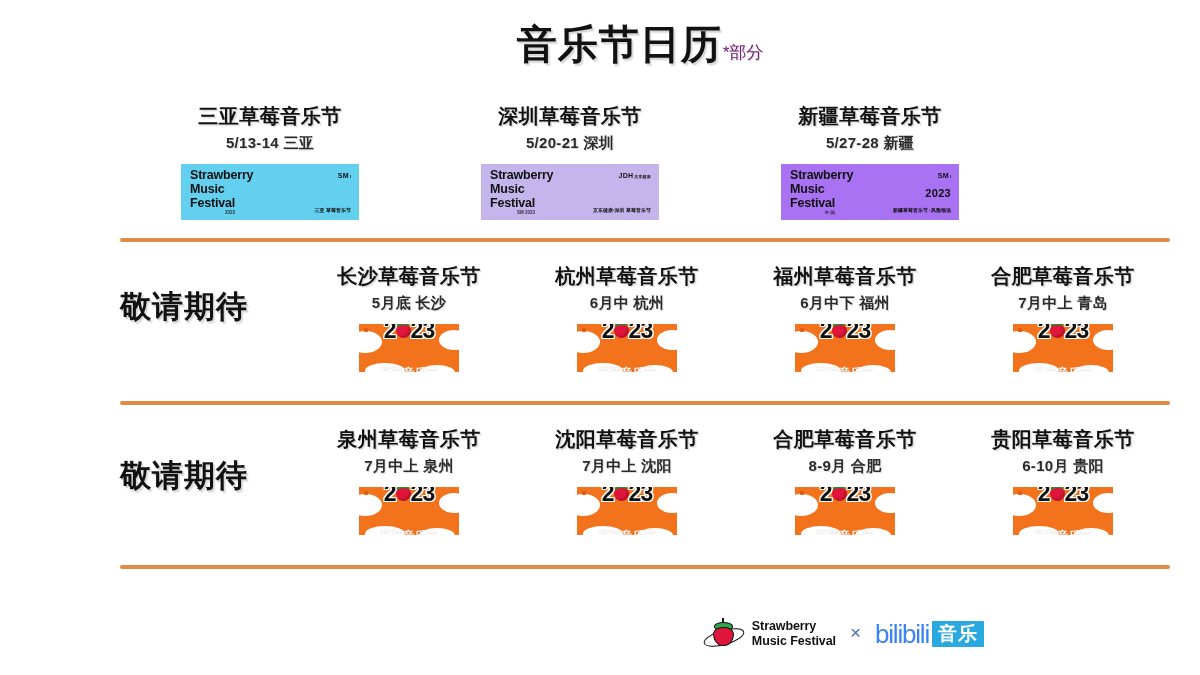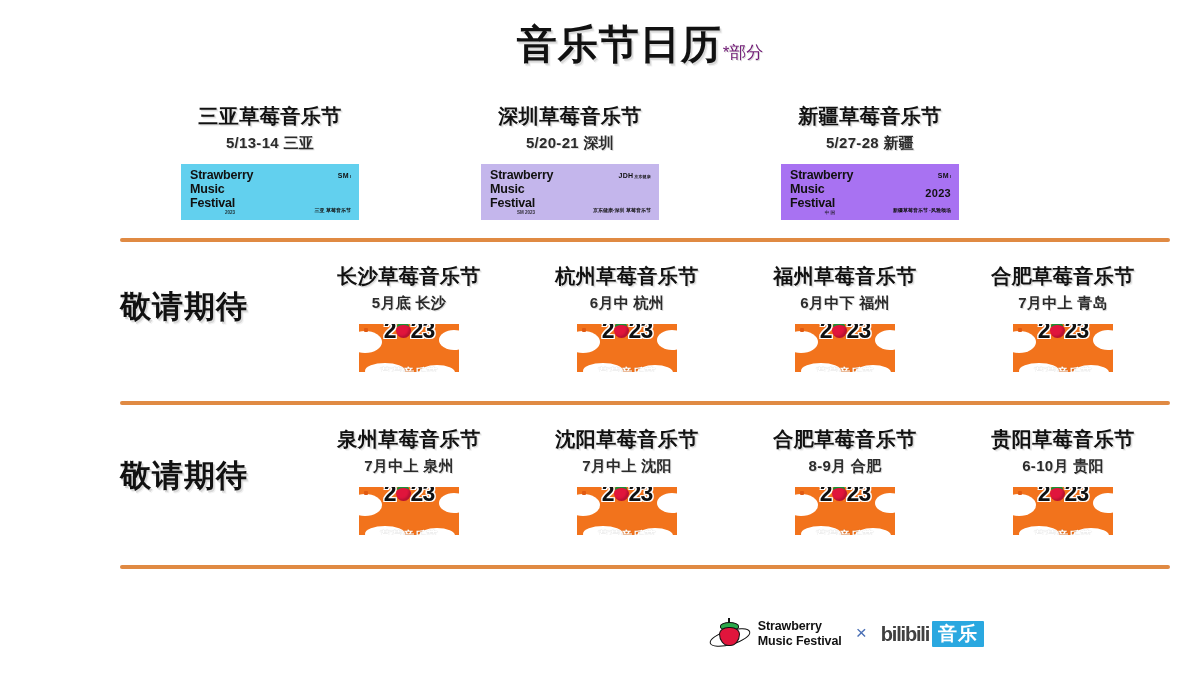--- a/index.html
+++ b/index.html
@@ -184,21 +184,21 @@
     position: absolute; left: 10px; top: -3px; width: 2px; height: 5px;
     background: #2aa84a; border-left: 1.2px solid #111; border-right: 1.2px solid #111;
   }
   .sm-text {
     font-size: 12.5px; font-weight: 700; color: #111;
     line-height: 1.18; letter-spacing: -0.1px; white-space: nowrap;
   }
   .x-mark { font-size: 19px; font-weight: 400; color: #4a6fb5; padding: 0 2px 3px 2px; }
   .bili { display: flex; align-items: center; gap: 3px; }
   .bili-word {
-    font-size: 20px; font-weight: 700; color: #404040;
+    font-size: 26px; font-weight: 400; color: #3b82f6;
     letter-spacing: -1.2px; line-height: 1; white-space: nowrap;
   }
   .bili-box {
     background: #2aa8e0; color: #fff;
     font-size: 19px; font-weight: 700; letter-spacing: 1px;
     padding: 3px 6px 4px 6px; line-height: 1; border-radius: 1px;
   }
 </style>
 </head>
 <body>

